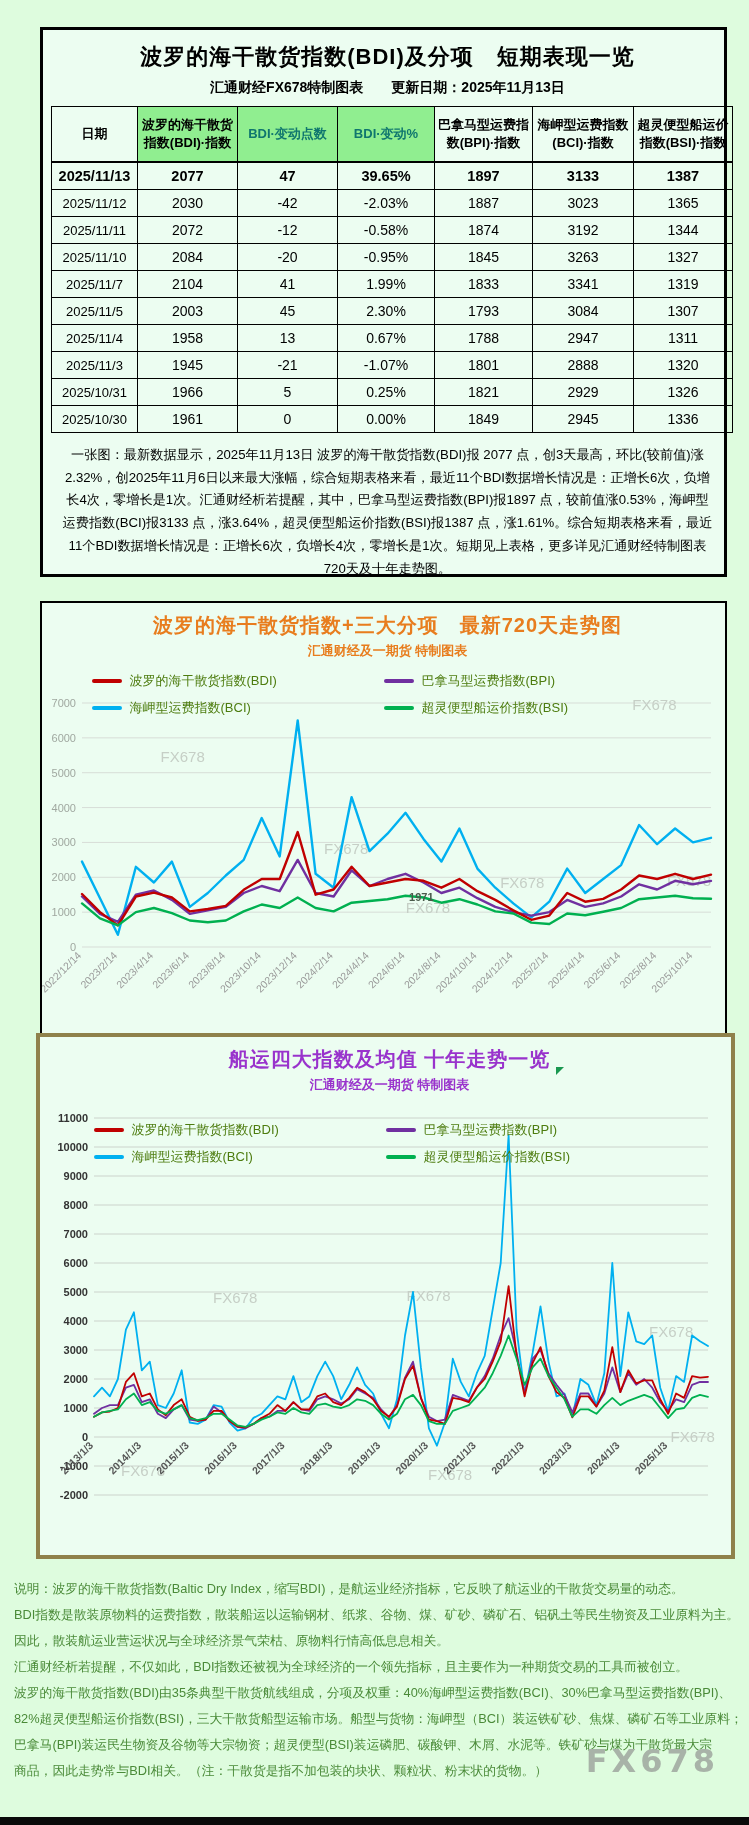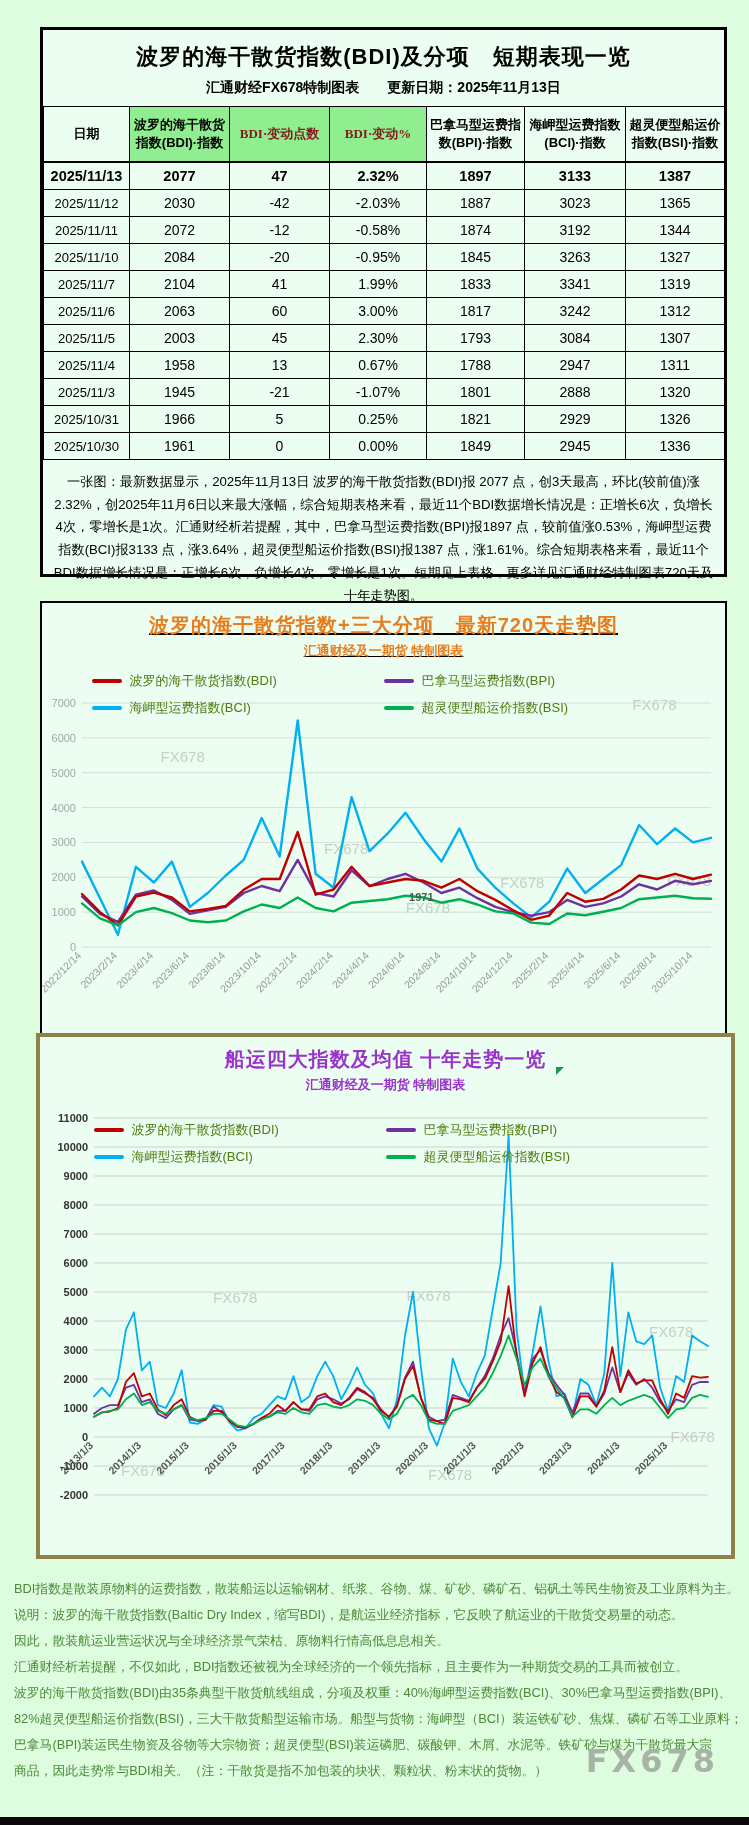--- a/index.html
+++ b/index.html
@@ -1,31 +1,31 @@
 <!DOCTYPE html>
 <html><head>
 <meta charset="utf-8">
 <style>
   html,body{margin:0;padding:0;}
   body{width:749px;background:#defcde;font-family:"Liberation Sans",sans-serif;}
   #page{position:relative;width:749px;height:1825px;background:#defcde;overflow:hidden;}
 
-  .panel{position:absolute;background:#ecfdf1;box-sizing:border-box;}
+  .panel{position:absolute;background:#ecfdf1;box-sizing:border-box;padding-left:8px;}
   #table-panel{left:40px;top:27px;width:687px;height:550px;border:3px solid #000;}
-  #chart720-panel{left:40px;top:601px;width:687px;height:496px;border:2px solid #000;text-decoration:underline;}
+  #chart720-panel{left:40px;top:601px;width:687px;height:496px;border:2px solid #000;}
   #chart10y-panel{left:36px;top:1033px;width:699px;height:526px;border:4px solid #8f814b;}
 
   .panel-title{margin-top:12px;text-align:center;font-size:22px;font-weight:bold;color:#000;letter-spacing:1px;}
   .panel-sub{margin-top:7px;text-align:center;font-size:14px;font-weight:bold;color:#000;}
 
   table{border-collapse:collapse;width:100%;margin-top:9px;table-layout:fixed;}
   th,td{border:1px solid #000;text-align:center;vertical-align:middle;}
   th{height:50px;padding:2px 3px;font-size:13px;font-weight:bold;line-height:1.35;border-bottom-width:2px;}
   th.hl{background:#90ee90;}
-  th.red-text{color:#7f1d1d;font-family:Liberation Serif, serif;}
+  th.red-text{color:#0f766e;}
   td{height:26px;padding:0 3px;font-size:14px;color:#000;}
   td.date-cell{font-size:13px;}
   tr.bold-row td{font-weight:bold;font-size:14.5px;}
 
   .summary{margin:11px 9px 0;font-size:13.2px;line-height:1.72;text-align:center;color:#000;}
 
   .c-title{margin-top:9px;text-align:center;font-size:20px;font-weight:bold;letter-spacing:1px;}
   .c-sub{margin-top:3px;text-align:center;font-size:13px;font-weight:bold;}
 
   .chart-wrap{position:absolute;left:0;right:0;bottom:0;}
@@ -78,21 +78,21 @@
             <th>巴拿马型运费指数(BPI)·指数</th>
             <th>海岬型运费指数(BCI)·指数</th>
             <th>超灵便型船运价指数(BSI)·指数</th>
           </tr>
         </thead>
       <tbody>
           <tr class="bold-row">
             <td class="date-cell">2025/11/13</td>
             <td>2077</td>
             <td>47</td>
-            <td>2.32%</td>
+            <td>39.65%</td>
             <td>1897</td>
             <td>3133</td>
             <td>1387</td>
           </tr>
           <tr>
             <td class="date-cell">2025/11/12</td>
             <td>2030</td>
             <td>-42</td>
             <td>-2.03%</td>
             <td>1887</td>
@@ -118,29 +118,20 @@
             <td>1327</td>
           </tr>
           <tr>
             <td class="date-cell">2025/11/7</td>
             <td>2104</td>
             <td>41</td>
             <td>1.99%</td>
             <td>1833</td>
             <td>3341</td>
             <td>1319</td>
-          </tr>
-          <tr>
-            <td class="date-cell">2025/11/6</td>
-            <td>2063</td>
-            <td>60</td>
-            <td>3.00%</td>
-            <td>1817</td>
-            <td>3242</td>
-            <td>1312</td>
           </tr>
           <tr>
             <td class="date-cell">2025/11/5</td>
             <td>2003</td>
             <td>45</td>
             <td>2.30%</td>
             <td>1793</td>
             <td>3084</td>
             <td>1307</td>
           </tr>
@@ -346,22 +337,22 @@
           </g>
           <polyline points="50.0,301.4 58.0,292.7 65.9,301.4 73.9,284.0 81.9,234.7 89.9,217.3 97.8,275.3 105.8,266.6 113.8,310.1 121.8,313.0 129.7,298.5 137.7,275.3 145.7,327.5 153.7,328.9 161.6,324.6 169.6,310.1 177.6,311.6 185.6,327.5 193.5,335.6 201.5,333.3 209.5,322.9 217.5,318.8 225.4,310.1 233.4,301.4 241.4,304.3 249.4,281.1 257.3,307.2 265.3,301.4 273.3,281.1 281.2,266.6 289.2,281.1 297.2,304.3 305.2,289.8 313.1,272.4 321.1,289.8 329.1,298.5 337.1,318.8 345.0,333.3 353.0,304.3 361.0,240.5 369.0,197.0 376.9,272.4 384.9,333.3 392.9,350.7 400.9,327.5 408.8,263.7 416.8,286.9 424.8,301.4 432.8,278.2 440.7,260.8 448.7,214.4 456.7,168.0 464.6,40.4 472.6,234.7 480.6,298.5 488.6,257.9 496.5,211.5 504.5,266.6 512.5,301.4 520.5,298.5 528.4,321.7 536.4,284.0 544.4,289.8 552.4,310.1 560.3,278.2 568.3,168.0 576.3,281.1 584.3,217.3 592.2,246.3 600.2,249.2 608.2,240.5 616.2,292.7 624.1,315.9 632.1,281.1 640.1,286.9 648.1,240.5 656.0,246.3 664.0,251.1" fill="none" stroke="#00b0f0" stroke-width="1.8" stroke-linejoin="round" stroke-linecap="round"></polyline>
           <polyline points="50.0,318.8 58.0,313.0 65.9,310.1 73.9,310.1 81.9,292.7 89.9,289.8 97.8,307.2 105.8,304.3 113.8,318.8 121.8,323.1 129.7,314.4 137.7,310.1 145.7,324.6 153.7,325.8 161.6,324.6 169.6,311.6 177.6,317.4 185.6,326.1 193.5,331.9 201.5,333.3 209.5,328.9 217.5,323.1 225.4,321.7 233.4,315.9 241.4,315.9 249.4,307.2 257.3,314.4 265.3,315.9 273.3,304.3 281.2,301.4 289.2,304.3 297.2,308.6 305.2,304.3 313.1,294.1 321.1,298.5 329.1,302.9 337.1,314.4 345.0,322.3 353.0,310.1 361.0,282.6 369.0,266.6 376.9,302.9 384.9,321.7 392.9,326.1 400.9,324.6 408.8,299.9 416.8,302.9 424.8,305.8 432.8,292.7 440.7,281.1 448.7,263.7 456.7,240.5 464.6,223.1 472.6,257.9 480.6,298.5 488.6,263.7 496.5,255.0 504.5,278.2 512.5,289.8 520.5,299.9 528.4,317.4 536.4,298.5 544.4,298.5 552.4,311.6 560.3,298.5 568.3,272.4 576.3,297.1 584.3,278.2 592.2,289.8 600.2,284.0 608.2,292.7 616.2,307.2 624.1,315.9 632.1,304.3 640.1,307.2 648.1,289.8 656.0,286.9 664.0,287.0" fill="none" stroke="#7030a0" stroke-width="1.8" stroke-linejoin="round" stroke-linecap="round"></polyline>
           <polyline points="50.0,321.7 58.0,317.4 65.9,316.5 73.9,313.0 81.9,286.9 89.9,278.2 97.8,301.4 105.8,298.5 113.8,314.4 121.8,320.3 129.7,310.1 137.7,304.3 145.7,321.7 153.7,325.8 161.6,324.6 169.6,315.9 177.6,315.9 185.6,326.1 193.5,331.6 201.5,332.4 209.5,328.9 217.5,323.1 225.4,318.8 233.4,310.1 241.4,315.9 249.4,307.2 257.3,314.4 265.3,314.4 273.3,301.4 281.2,298.5 289.2,307.2 297.2,310.1 305.2,302.9 313.1,292.7 321.1,297.1 329.1,304.3 337.1,315.9 345.0,321.7 353.0,311.6 361.0,284.0 369.0,270.9 376.9,302.9 384.9,324.6 392.9,326.1 400.9,328.9 408.8,302.9 416.8,304.3 424.8,307.2 432.8,292.7 440.7,284.0 448.7,266.6 456.7,246.3 464.6,191.2 472.6,260.8 480.6,301.4 488.6,268.1 496.5,252.1 504.5,281.1 512.5,297.1 520.5,302.9 528.4,322.3 536.4,301.4 544.4,301.4 552.4,311.6 560.3,295.6 568.3,252.1 576.3,297.1 584.3,275.3 592.2,288.4 600.2,285.4 608.2,285.4 616.2,304.3 624.1,318.8 632.1,298.5 640.1,302.9 648.1,281.1 656.0,282.6 664.0,281.8" fill="none" stroke="#c00000" stroke-width="1.8" stroke-linejoin="round" stroke-linecap="round"></polyline>
           <polyline points="50.0,321.7 58.0,317.4 65.9,315.9 73.9,314.4 81.9,304.3 89.9,298.5 97.8,310.1 105.8,307.2 113.8,315.9 121.8,318.8 129.7,314.4 137.7,310.1 145.7,323.1 153.7,325.2 161.6,323.1 169.6,318.8 177.6,318.8 185.6,324.6 193.5,330.4 201.5,331.9 209.5,328.9 217.5,324.6 225.4,321.7 233.4,317.4 241.4,318.8 249.4,313.0 257.3,317.4 265.3,318.8 273.3,310.1 281.2,308.6 289.2,311.6 297.2,313.0 305.2,310.1 313.1,304.3 321.1,305.8 329.1,310.1 337.1,318.8 345.0,324.6 353.0,318.8 361.0,304.3 369.0,299.9 376.9,310.1 384.9,326.1 392.9,328.9 400.9,328.9 408.8,315.9 416.8,313.0 424.8,310.1 432.8,301.4 440.7,292.7 448.7,278.2 456.7,260.8 464.6,240.5 472.6,263.7 480.6,289.8 488.6,272.4 496.5,263.7 504.5,281.1 512.5,292.7 520.5,304.3 528.4,321.7 536.4,314.4 544.4,314.4 552.4,318.8 560.3,310.1 568.3,302.9 576.3,310.1 584.3,305.8 592.2,302.9 600.2,299.9 608.2,302.9 616.2,313.0 624.1,323.1 632.1,314.4 640.1,313.0 648.1,302.9 656.0,299.9 664.0,301.8" fill="none" stroke="#00b050" stroke-width="1.8" stroke-linejoin="round" stroke-linecap="round"></polyline>
         </svg>
     </div>
   </div>
 
   <div id="notes">
+      <div>说明：波罗的海干散货指数(Baltic Dry Index，缩写BDI)，是航运业经济指标，它反映了航运业的干散货交易量的动态。</div>
       <div>BDI指数是散装原物料的运费指数，散装船运以运输钢材、纸浆、谷物、煤、矿砂、磷矿石、铝矾土等民生物资及工业原料为主。</div>
-      <div>说明：波罗的海干散货指数(Baltic Dry Index，缩写BDI)，是航运业经济指标，它反映了航运业的干散货交易量的动态。</div>
       <div>因此，散装航运业营运状况与全球经济景气荣枯、原物料行情高低息息相关。</div>
       <div>汇通财经析若提醒，不仅如此，BDI指数还被视为全球经济的一个领先指标，且主要作为一种期货交易的工具而被创立。</div>
       <div>波罗的海干散货指数(BDI)由35条典型干散货航线组成，分项及权重：40%海岬型运费指数(BCI)、30%巴拿马型运费指数(BPI)、</div>
       <div>82%超灵便型船运价指数(BSI)，三大干散货船型运输市场。船型与货物：海岬型（BCI）装运铁矿砂、焦煤、磷矿石等工业原料；</div>
       <div>巴拿马(BPI)装运民生物资及谷物等大宗物资；超灵便型(BSI)装运磷肥、碳酸钾、木屑、水泥等。铁矿砂与煤为干散货最大宗</div>
       <div>商品，因此走势常与BDI相关。（注：干散货是指不加包装的块状、颗粒状、粉末状的货物。）</div>
     </div>
 
   <div id="fx-mark">FX678</div>
   <div id="bottom-bar"></div>

